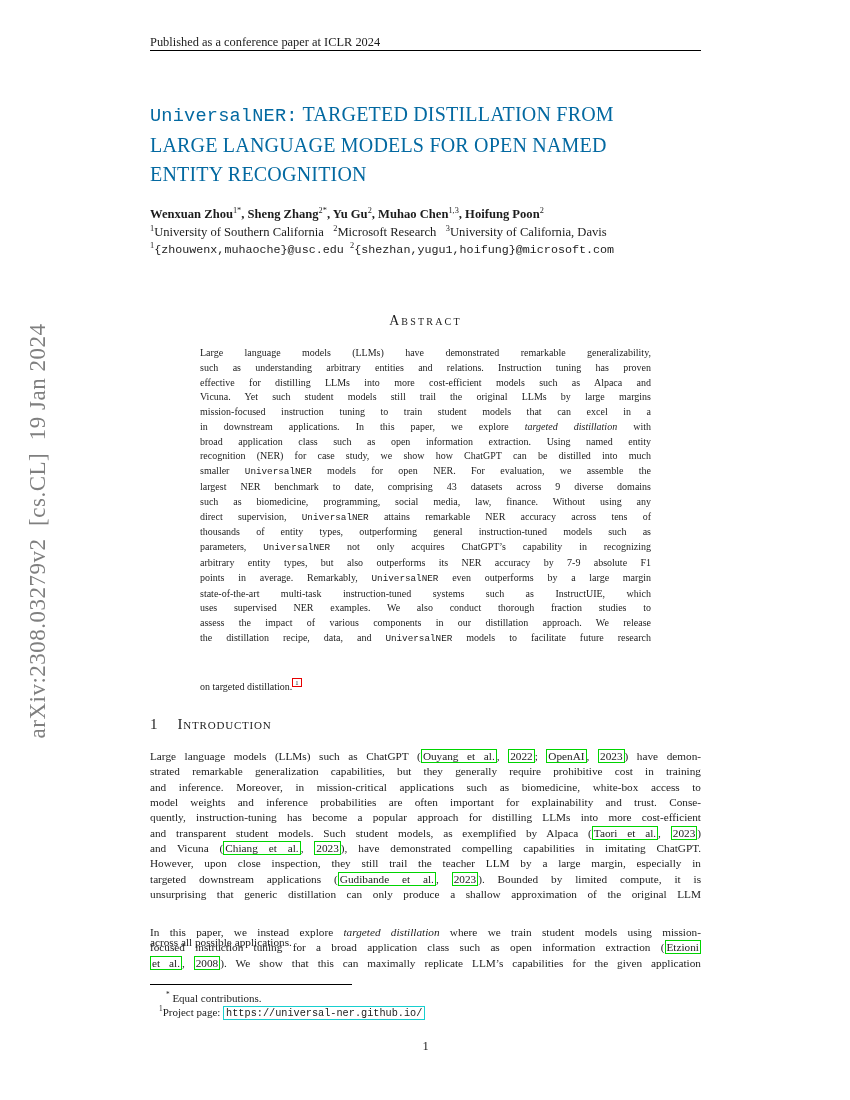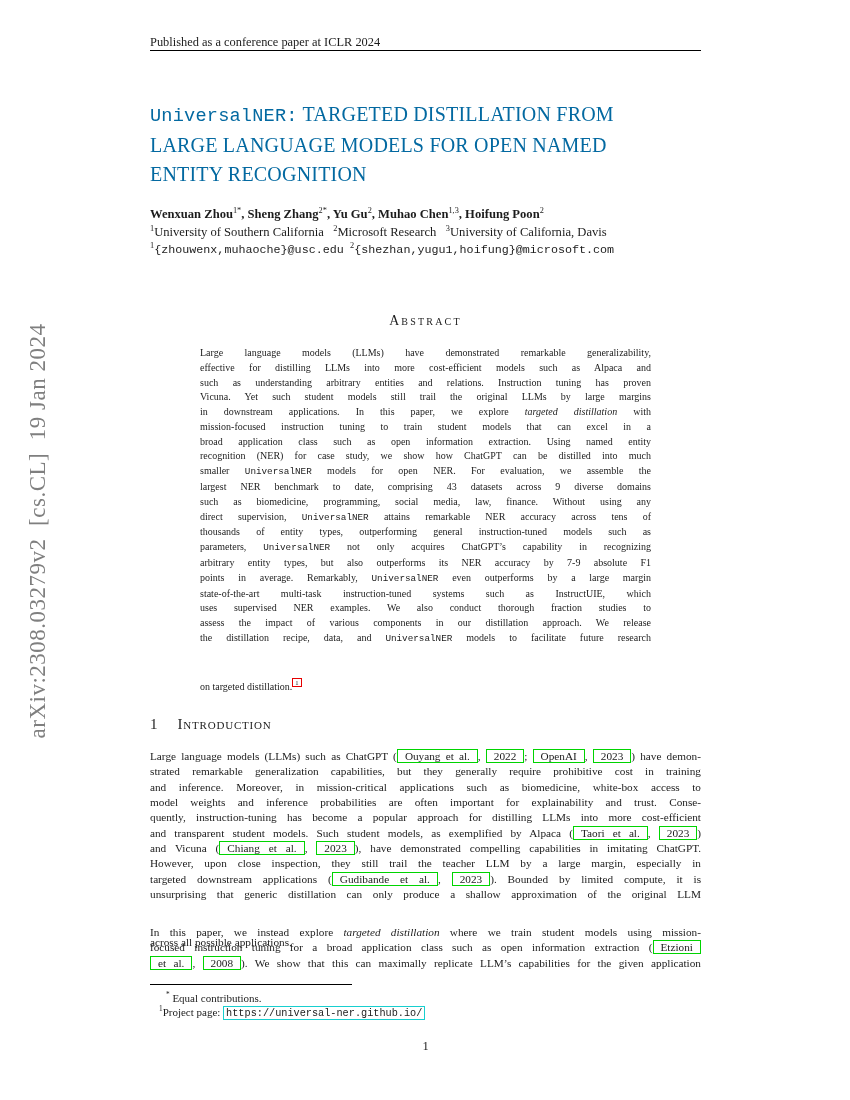--- a/index.html
+++ b/index.html
@@ -46,21 +46,21 @@
   .body-par { position:absolute; left:150px; width:551px; font-size:11.25px; }
   .par-1 { top:749px; }
   .par-2 { top:925px; }
   .body-par .line { line-height:15.35px; }
   
   .line { text-align:justify; text-align-last:justify; white-space:normal; }
   .line.last { text-align-last:left;margin-top:33px; }
   
   .mono { font-family:"Liberation Mono", monospace; font-size:0.93em; }
   .it { font-style:italic; }
-  .cite { border:1px solid var(--citation-box,#00d400); padding:0 7px; }
+  .cite { border:1px solid var(--citation-box,#00d400); padding:0 1px; }
   .fn-red { border:1px solid var(--footnote-box,#e60000); padding:0 2px; color:#1c1c1c; }
   .urlbox { border:1px solid var(--url-box,#17cfcf); padding:0 2px; }
   
   .fn-rule { position:absolute; left:150px; top:984px; width:202px; border-top:1.1px solid #000; }
   .footnote { position:absolute; left:150px; width:551px; font-size:11px; line-height:14px; }
   .fn-1 { top:991px; text-indent:16px; }
   .fn-2 { top:1005px; text-indent:9px; }
   
   .page-number { position:absolute; left:150px; top:1039px; width:551px; text-align:center; font-size:12.5px; }
 </style>
@@ -82,25 +82,25 @@
   <div class="authors">
     <div class="aline"><span class="bold">Wenxuan Zhou</span><sup>1*</sup><span class="bold">, Sheng Zhang</span><sup>2*</sup><span class="bold">, Yu Gu</span><sup>2</sup><span class="bold">, Muhao Chen</span><sup>1,3</sup><span class="bold">, Hoifung Poon</span><sup>2</sup></div>
     <div class="aline"><sup>1</sup>University of Southern California   <sup>2</sup>Microsoft Research   <sup>3</sup>University of California, Davis</div>
     <div class="aline"><sup>1</sup><span class="mono">{zhouwenx,muhaoche}@usc.edu</span>  <sup>2</sup><span class="mono">{shezhan,yugu1,hoifung}@microsoft.com</span></div>
   </div>
 
   <div class="abstract-heading">Abstract</div>
 
   <div class="abstract-body">
       <div class="line">Large language models (LLMs) have demonstrated remarkable generalizability,</div>
+      <div class="line">such as understanding arbitrary entities and relations. Instruction tuning has proven</div>
       <div class="line">effective for distilling LLMs into more cost-efficient models such as Alpaca and</div>
-      <div class="line">such as understanding arbitrary entities and relations. Instruction tuning has proven</div>
       <div class="line">Vicuna. Yet such student models still trail the original LLMs by large margins</div>
+      <div class="line">mission-focused instruction tuning to train student models that can excel in a</div>
       <div class="line">in downstream applications. In this paper, we explore <span class="it">targeted distillation</span> with</div>
-      <div class="line">mission-focused instruction tuning to train student models that can excel in a</div>
       <div class="line">broad application class such as open information extraction. Using named entity</div>
       <div class="line">recognition (NER) for case study, we show how ChatGPT can be distilled into much</div>
       <div class="line">smaller <span class="mono">UniversalNER</span> models for open NER. For evaluation, we assemble the</div>
       <div class="line">largest NER benchmark to date, comprising 43 datasets across 9 diverse domains</div>
       <div class="line">such as biomedicine, programming, social media, law, finance. Without using any</div>
       <div class="line">direct supervision, <span class="mono">UniversalNER</span> attains remarkable NER accuracy across tens of</div>
       <div class="line">thousands of entity types, outperforming general instruction-tuned models such as</div>
       <div class="line">parameters, <span class="mono">UniversalNER</span> not only acquires ChatGPT’s capability in recognizing</div>
       <div class="line">arbitrary entity types, but also outperforms its NER accuracy by 7-9 absolute F1</div>
       <div class="line">points in average. Remarkably, <span class="mono">UniversalNER</span> even outperforms by a large margin</div>

